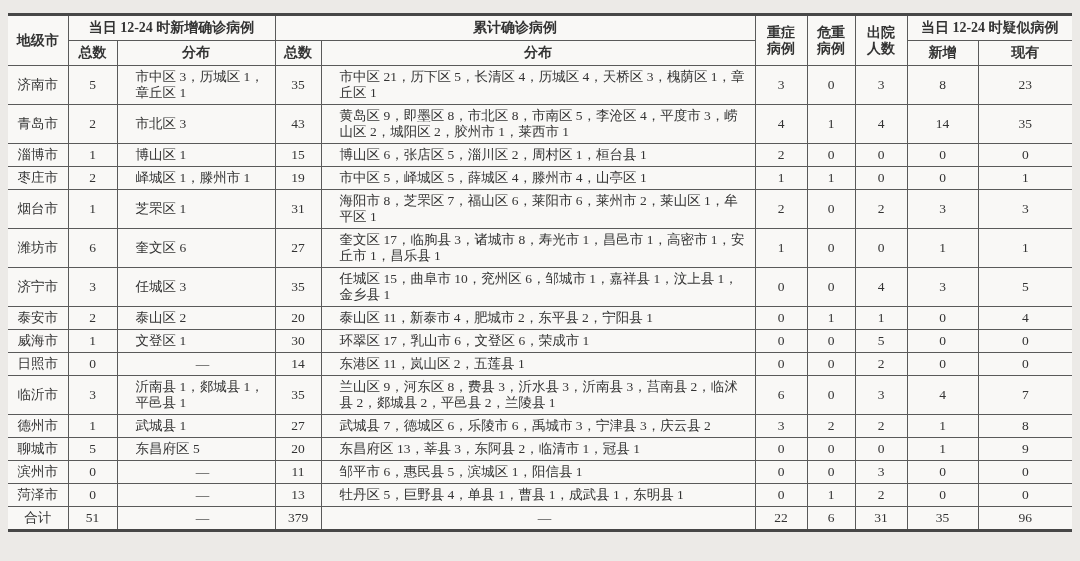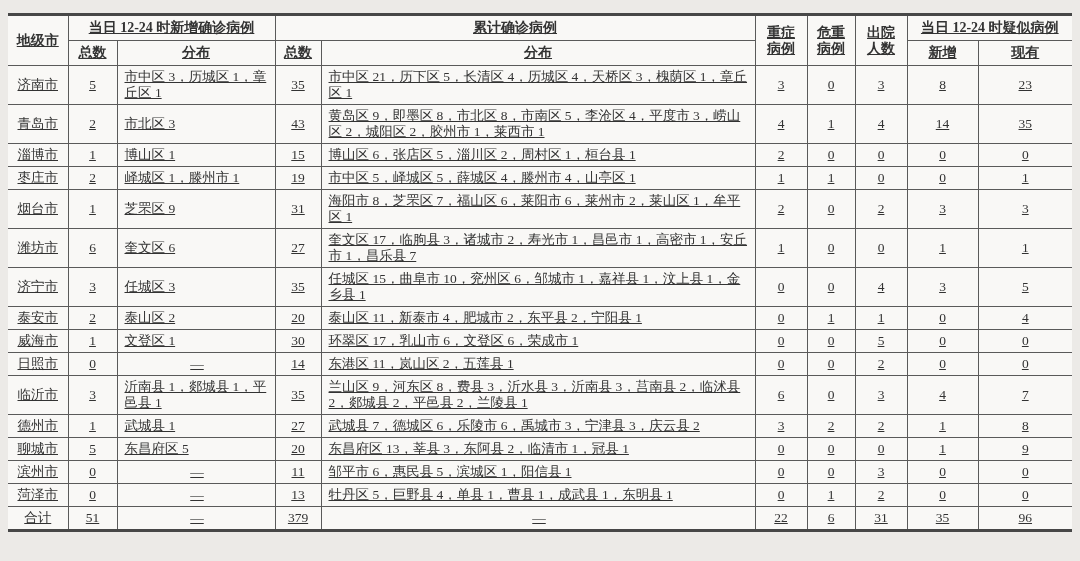--- a/index.html
+++ b/index.html
@@ -11,42 +11,41 @@
     overflow:hidden;
   }
   .wrap{padding:13px 8px 0 8px;}
   table{
     width:1064px;
     border-collapse:collapse;
     table-layout:fixed;
     border-top:3px solid #474747;
     border-bottom:3px solid #474747;
     background:#f9f8f6;
-    text-decoration:underline;
   }
   th,td{
     border:1px solid #5a5a5a;
     font-size:13.5px;
     line-height:16px;
     padding:3px 3px;
     text-align:center;
     vertical-align:middle;
     word-break:break-word;
   }
   tr > :first-child{border-left:none;}
   tr > :last-child{border-right:none;}
   th{
     font-weight:bold;
     font-size:14px;
     white-space:pre-line;
     padding:4px 2px;
   }
   td.dist{
     text-align:left;
-    padding-left:7px;
+    padding-left:18px;
     padding-right:5px;
     margin-top:28px;
   }
   td.dist.dash{text-align:center;}
 </style>
 </head>
 <body>
 
 <div class="wrap">
   <table>
@@ -129,35 +128,35 @@
           <td class="dist">市中区 5，峄城区 5，薛城区 4，滕州市 4，山亭区 1</td>
           <td>1</td>
           <td>1</td>
           <td>0</td>
           <td>0</td>
           <td>1</td>
         </tr>
         <tr>
           <td>烟台市</td>
           <td>1</td>
-          <td class="dist">芝罘区 9</td>
+          <td class="dist">芝罘区 1</td>
           <td>31</td>
           <td class="dist">海阳市 8，芝罘区 7，福山区 6，莱阳市 6，莱州市 2，莱山区 1，牟平区 1</td>
           <td>2</td>
           <td>0</td>
           <td>2</td>
           <td>3</td>
           <td>3</td>
         </tr>
         <tr>
           <td>潍坊市</td>
           <td>6</td>
           <td class="dist">奎文区 6</td>
           <td>27</td>
-          <td class="dist">奎文区 17，临朐县 3，诸城市 2，寿光市 1，昌邑市 1，高密市 1，安丘市 1，昌乐县 7</td>
+          <td class="dist">奎文区 17，临朐县 3，诸城市 8，寿光市 1，昌邑市 1，高密市 1，安丘市 1，昌乐县 1</td>
           <td>1</td>
           <td>0</td>
           <td>0</td>
           <td>1</td>
           <td>1</td>
         </tr>
         <tr>
           <td>济宁市</td>
           <td>3</td>
           <td class="dist">任城区 3</td>

